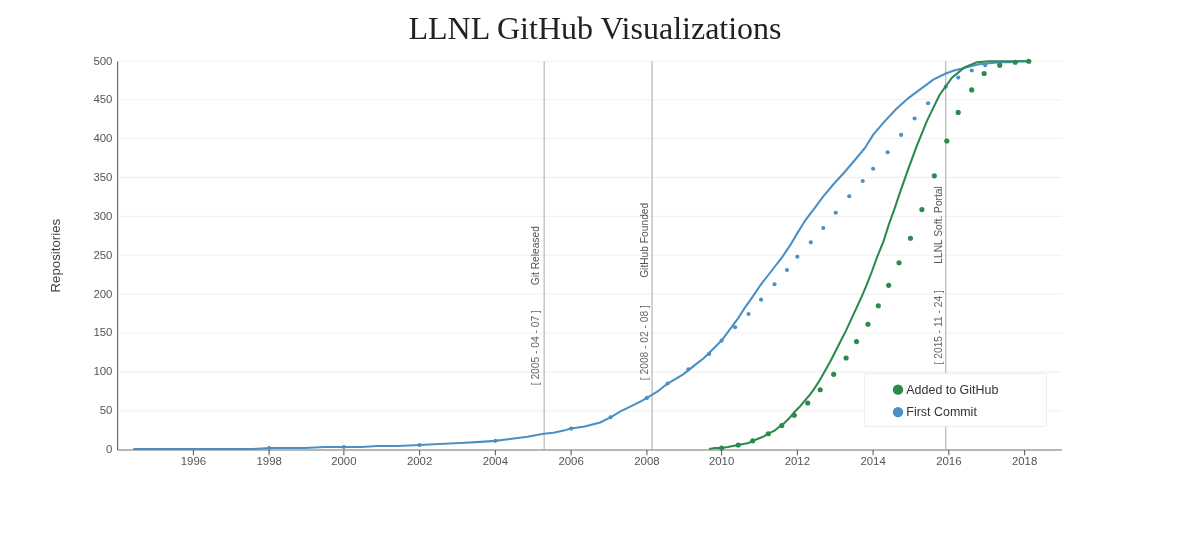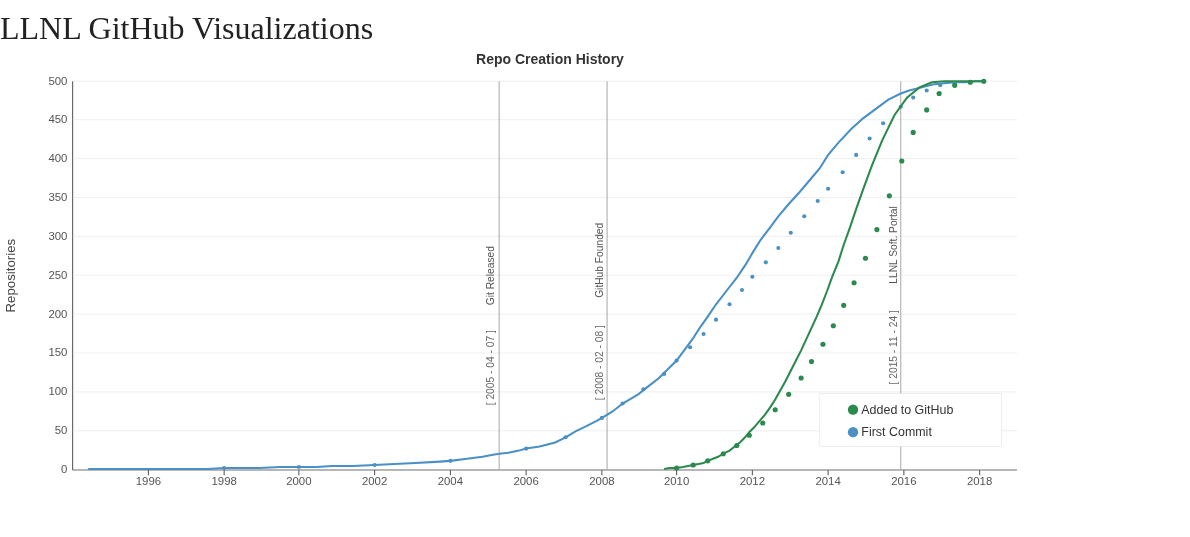--- a/index.html
+++ b/index.html
@@ -9,20 +9,21 @@
       width: 1190px;
       height: 537px;
       overflow: hidden;
     }
     .page-container {
       width: 1190px;
       height: 537px;
       background: #fff;
       display: flex;
       flex-direction: column;
+      align-items: center;
     }
     .main-title {
       font-size: 32px;
       font-weight: normal;
       color: #222;
       margin-top: 10px;
       margin-bottom: 4px;
       font-family: Georgia, serif;
     }
     .chart-container {
@@ -47,21 +48,20 @@
       width: 100%;
       height: 100%;
     }
   </style>
 </head>
 <body>
 
 <div class="page-container">
   <h1 class="main-title">LLNL GitHub Visualizations</h1>
   <div class="chart-container">
-    <div class="chart-title">Repo Creation History</div>
     <div class="chart-area">
       <svg class="chart-svg" viewBox="0 0 1060 430" preserveAspectRatio="none">
 
         <rect x="70" y="10" width="910" height="380" fill="white" stroke="none"></rect>
 
         <line x1="70" y1="10" x2="70" y2="390" stroke="#555" stroke-width="1"></line>
 
         <line x1="70" y1="390" x2="980" y2="390" stroke="#555" stroke-width="1"></line>
 
         <text x="65" y="393" text-anchor="end" font-size="11" fill="#555">0</text>

